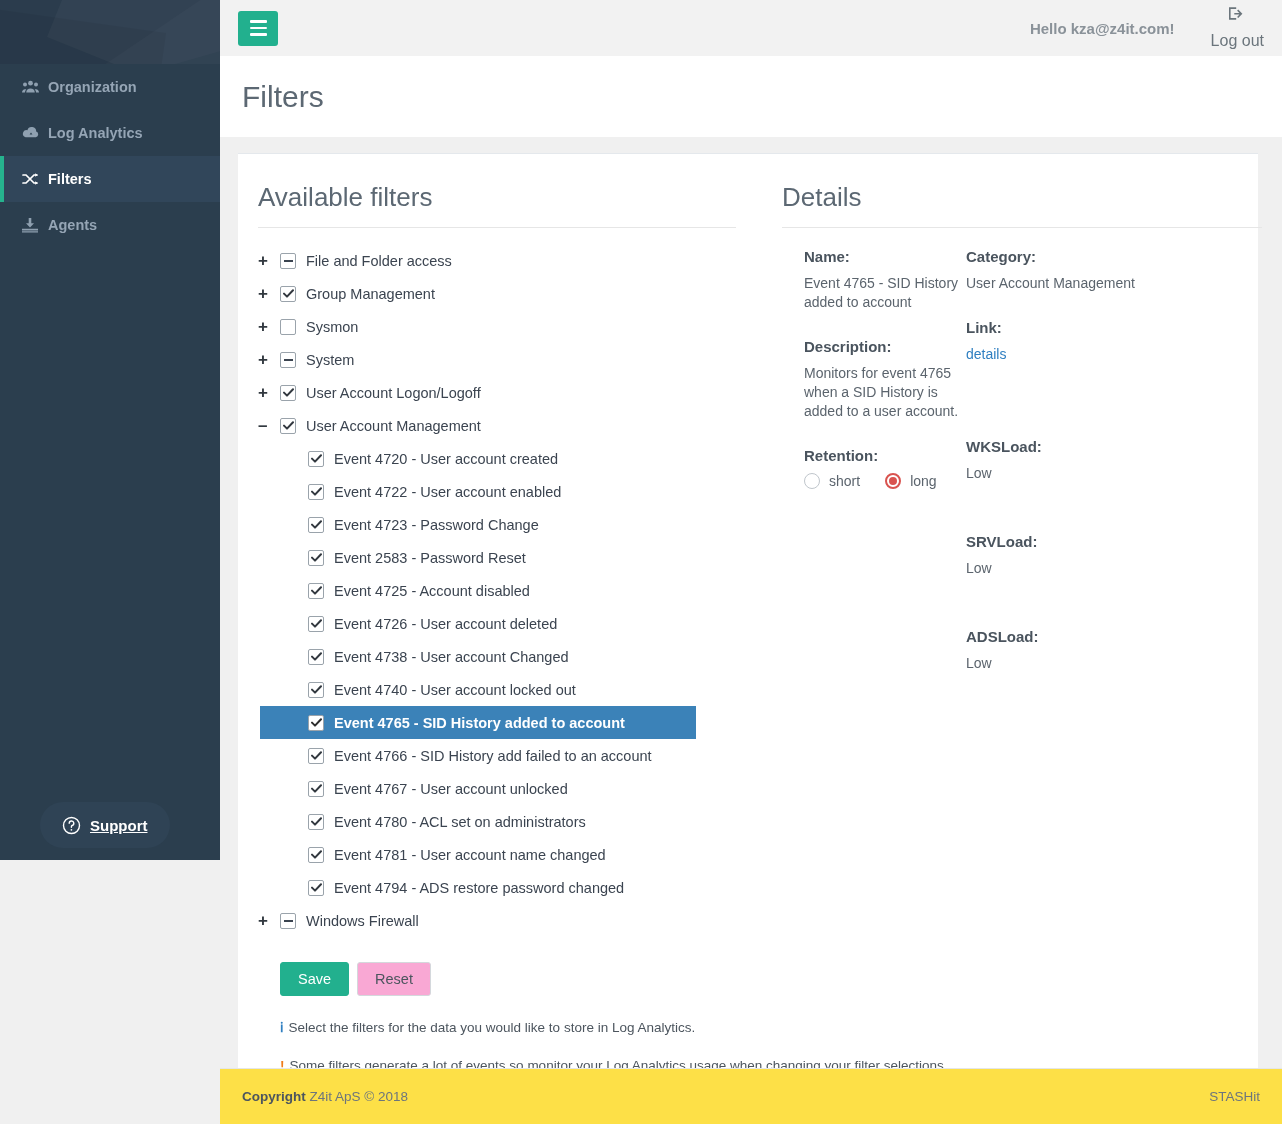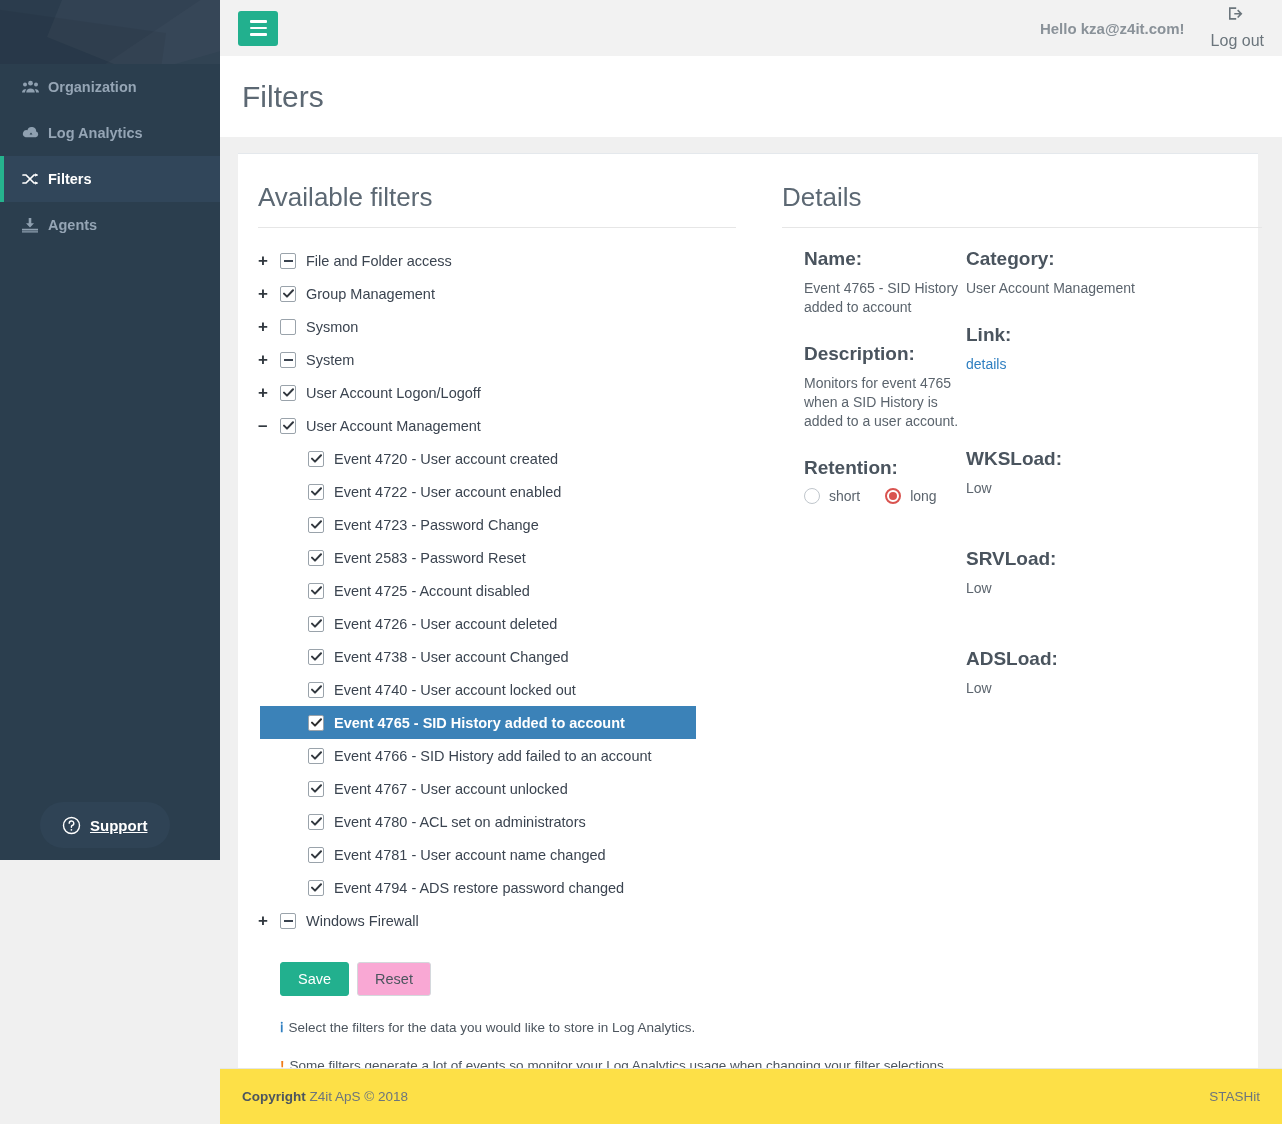--- a/index.html
+++ b/index.html
@@ -77,21 +77,21 @@
     margin-left: 18px;
     width: 40px; height: 35px;
     background: #22b08e;
     border-radius: 3px;
     display: flex; flex-direction: column; justify-content: center; align-items: center;
     gap: 4px; cursor: pointer; border: none;
   }
   .hamburger span { display: block; width: 17px; height: 2.5px; background: #ffffff; border-radius: 1px; }
   .topbar-right {
     margin-left: auto; margin-right: 18px;
-    display: flex; align-items: center; gap: 26px;
+    display: flex; align-items: center; gap: 36px;
   }
   .greeting { color: #8a9299; font-size: 15px; font-weight: bold; }
   .logout {
     display: flex; align-items: center; gap: 7px;
     color: #6b757c; font-size: 16px; cursor: pointer; text-decoration: none; flex-direction: column;
   }
 
   
   .page-title-bar {
     position: absolute; left: 220px; top: 56px;
@@ -173,21 +173,21 @@
   .note .ic-warn { color: #ef7c1c; font-weight: bold; font-size: 13.5px; }
 
   
   .details-grid {
     margin-top: 20px;
     display: flex;
   }
   .det-col-a { width: 184px; padding-left: 22px; }
   .det-col-b { width: 260px; }
   .det-label {
-    font-size: 19px; font-weight: bold; color: #4a545e;
+    font-size: 15px; font-weight: bold; color: #4a545e;
     margin-bottom: 9px;
   }
   .det-value {
     font-size: 14px; color: #5b646d; line-height: 19px;
   }
   .det-value a { color: #2f7fc1; text-decoration: none; cursor: pointer; }
   .det-block { margin-bottom: 26px; }
   .gap-48 { height: 48px; }
   .gap-24 { height: 24px; }
 

